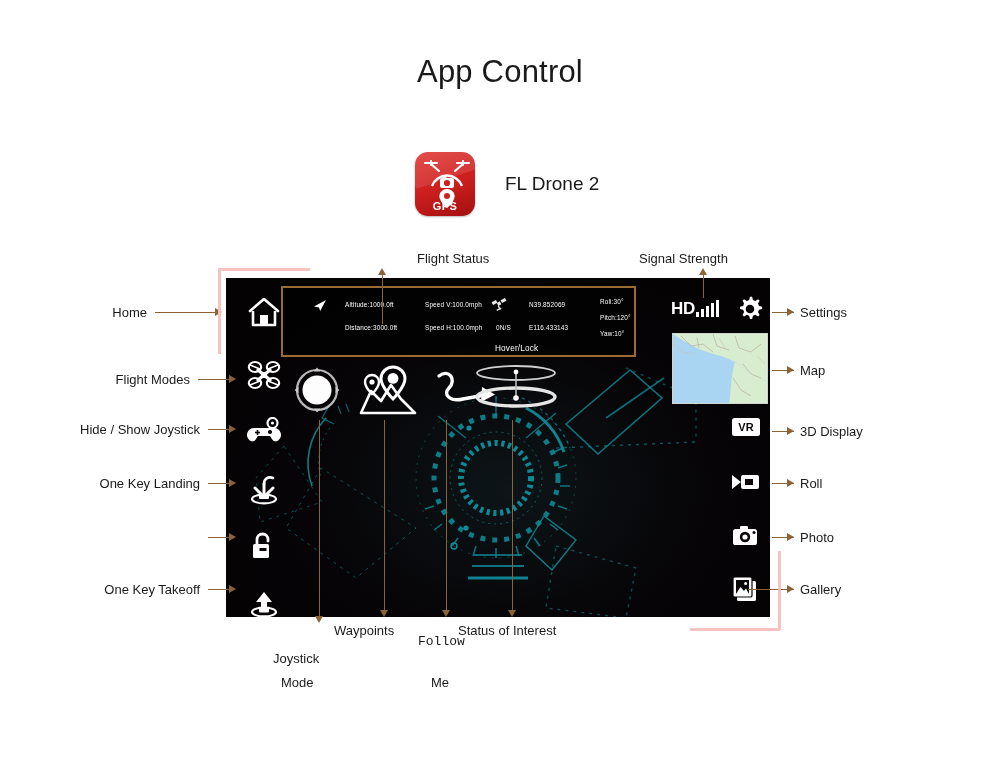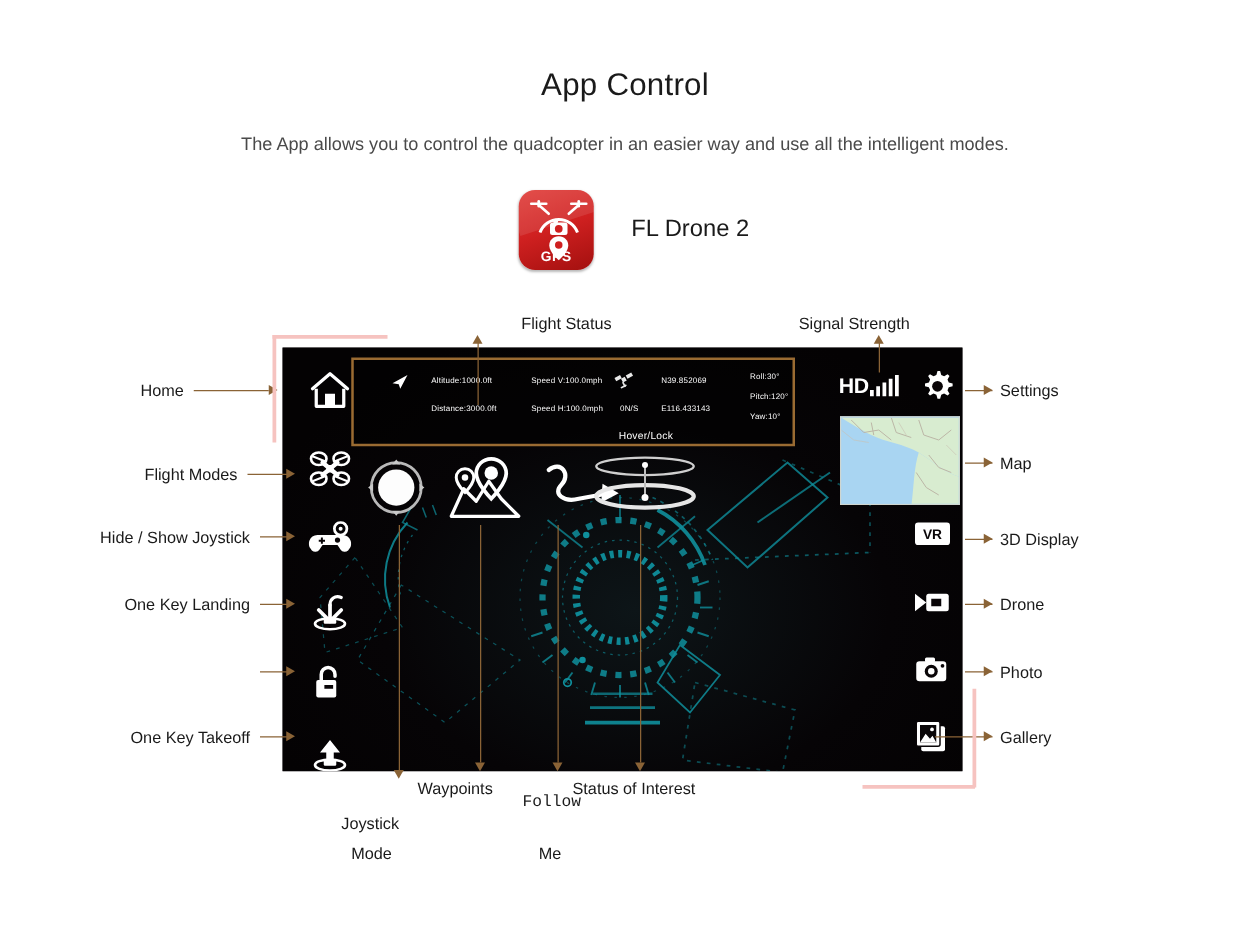--- a/index.html
+++ b/index.html
@@ -20,21 +20,21 @@
     left: 0; top: 0;
     width: 1000px; height: 760px;
   }
 
   
   .page-title {
     position: absolute;
     left: 0; top: 54px;
     width: 1000px;
     text-align: center;
-    font-size: 25px;
+    font-size: 31px;
     font-weight: 400;
     letter-spacing: 0.2px;
     color: #1a1a1a;
   }
   .page-subtitle {
     position: absolute;
     left: 0; top: 108px;
     width: 1000px;
     text-align: center;
     font-size: 14.5px;
@@ -205,21 +205,20 @@
   .pink { position: absolute; background: #f6c3c0; }
   .pink-h { height: 2.6px; }
   .pink-v { width: 2.6px; }
 </style>
 </head>
 <body>
 
 <div id="root">
 
   <div class="page-title">App Control</div>
-  <div class="page-subtitle">The App allows you to control the quadcopter in an easier way and use all the intelligent modes.</div>
 
   <div class="app-row">
     <div class="app-icon">
       <div class="sheen"></div>
       <svg width="64" height="64" viewBox="0 0 64 64">
 
         <g stroke="#ffffff" stroke-width="2.1" fill="none" stroke-linecap="round">
           <line x1="16" y1="12" x2="24" y2="19"></line>
           <line x1="48" y1="12" x2="40" y2="19"></line>
           <line x1="10" y1="11" x2="22" y2="11"></line>
@@ -547,21 +546,21 @@
   <div class="conn conn-h" style="left:772px; top:370px; width:22px;"></div>
   <div class="arrow-head ah-right" style="left:787px; top:366px;"></div>
   <div class="callout-label" style="left:800px; top:361px;">Map</div>
 
   <div class="conn conn-h" style="left:772px; top:431px; width:22px;"></div>
   <div class="arrow-head ah-right" style="left:787px; top:427px;"></div>
   <div class="callout-label" style="left:800px; top:422px;">3D Display</div>
 
   <div class="conn conn-h" style="left:772px; top:483px; width:22px;"></div>
   <div class="arrow-head ah-right" style="left:787px; top:479px;"></div>
-  <div class="callout-label" style="left:800px; top:474px;">Drone</div>
+  <div class="callout-label" style="left:800px; top:474px;">Roll</div>
 
   <div class="conn conn-h" style="left:772px; top:537px; width:22px;"></div>
   <div class="arrow-head ah-right" style="left:787px; top:533px;"></div>
   <div class="callout-label" style="left:800px; top:528px;">Photo</div>
 
   <div class="conn conn-h" style="left:748px; top:589px; width:46px;"></div>
   <div class="arrow-head ah-right" style="left:787px; top:585px;"></div>
   <div class="callout-label" style="left:800px; top:580px;">Gallery</div>
 
   <div class="conn conn-v" style="left:319px; top:420px; height:196px;"></div>

